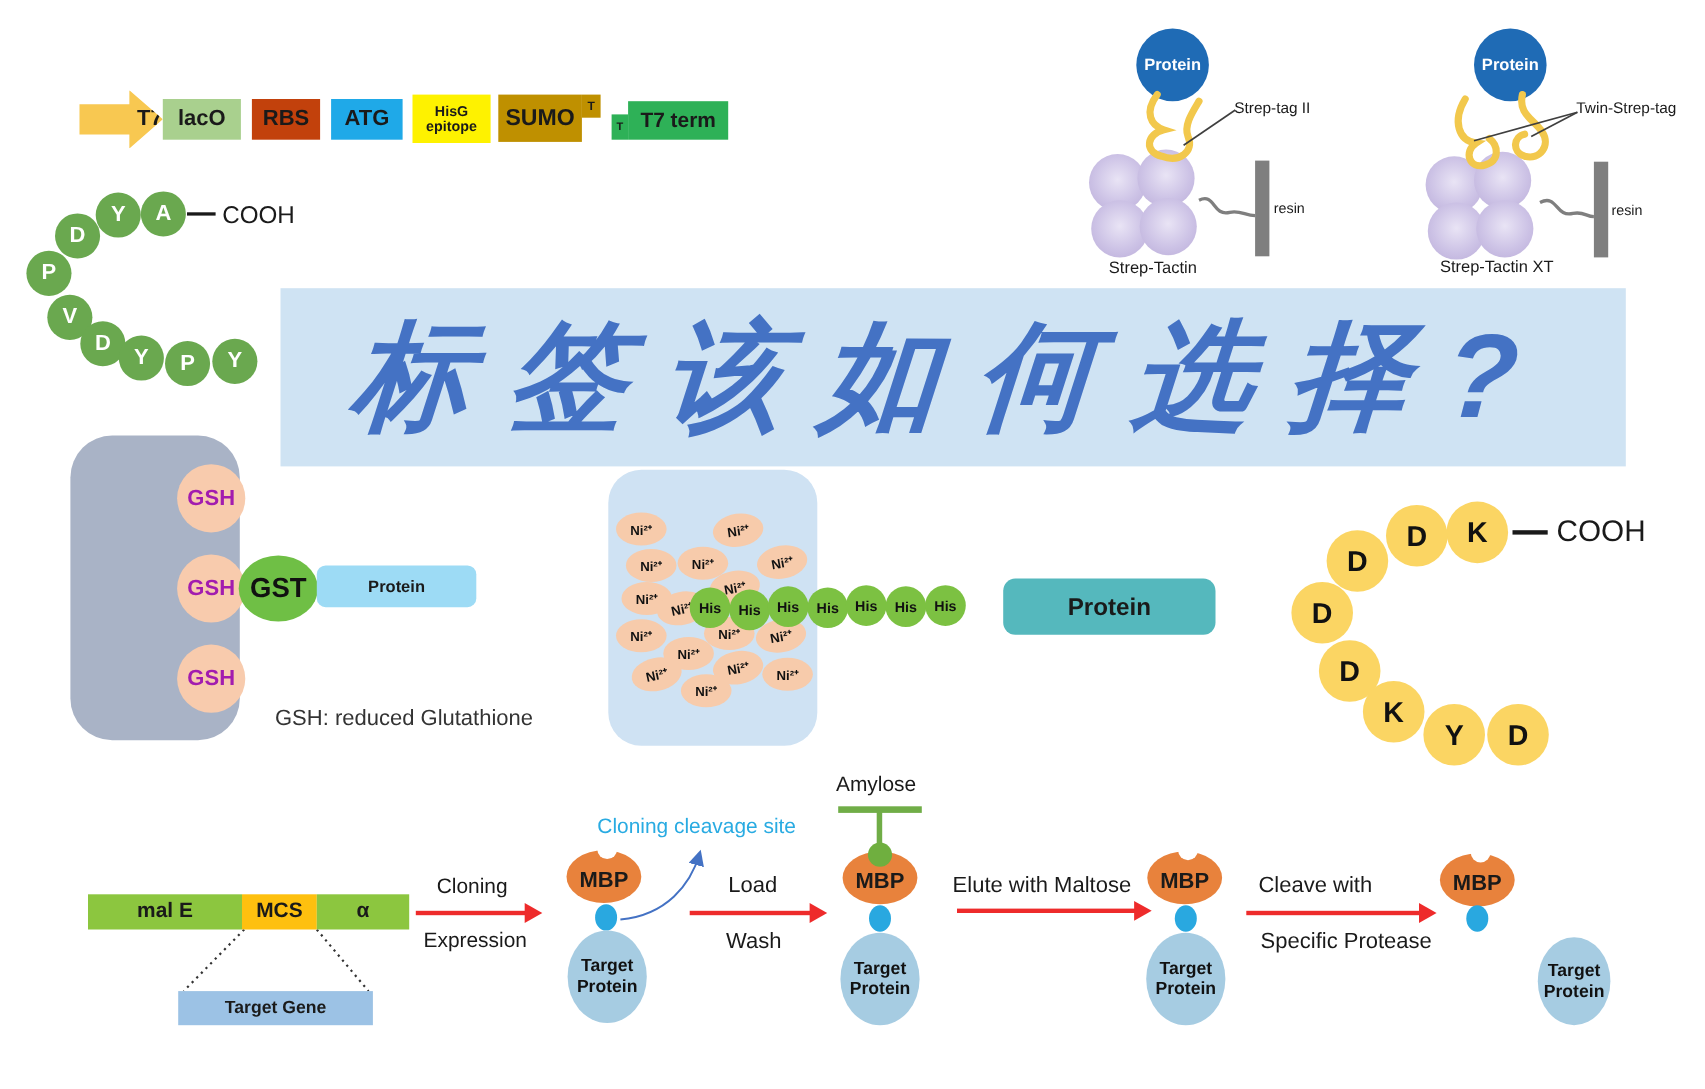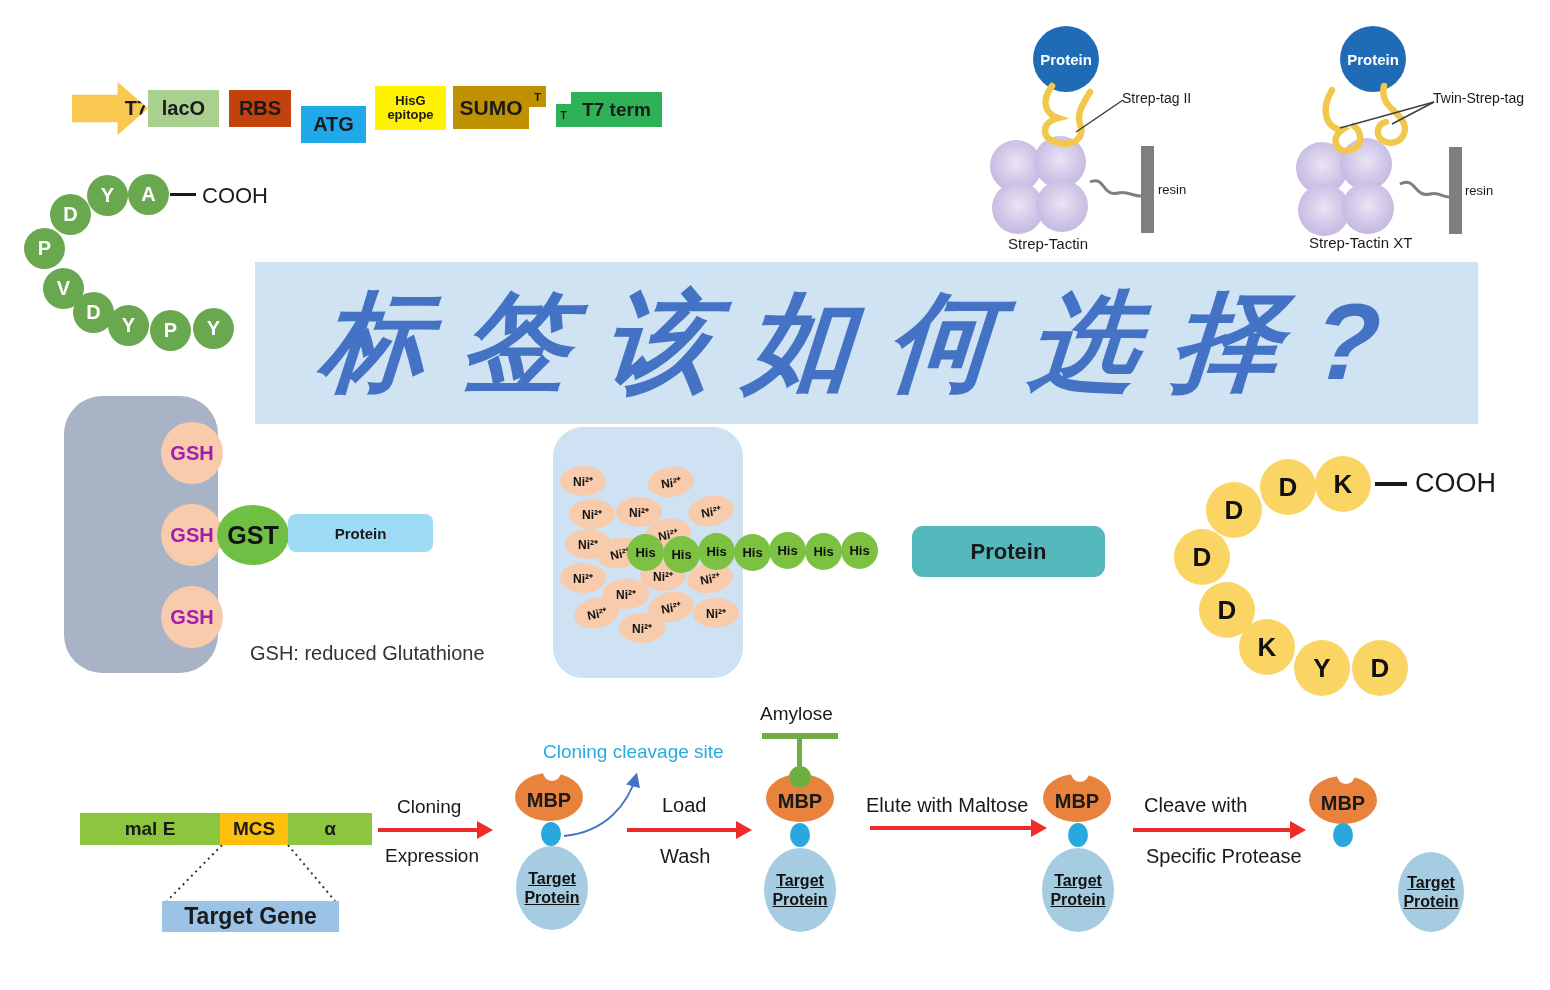--- a/index.html
+++ b/index.html
@@ -37,41 +37,41 @@
   .his{width:37px;height:37px;background:#7cc142;color:#111;font-size:13px;}
 
   
   .mbp{position:absolute;width:68px;height:48px;background:#e8823c;border-radius:50%;
        display:flex;align-items:flex-end;justify-content:center;font-weight:bold;font-size:20px;padding-bottom:9px;box-sizing:border-box;}
   .notch{position:absolute;width:18px;height:18px;border-radius:50%;background:#fff;}
   .bluedot{position:absolute;width:20px;height:24px;border-radius:50%;background:#29a8e0;}
   .tp{position:absolute;width:72px;height:84px;border-radius:50%;background:#a6cce2;
       display:flex;align-items:center;justify-content:center;text-align:center;
       font-weight:bold;font-size:16px;line-height:19px;color:#111;}
-  .tp-inner{width:58px;text-decoration:underline;}
+  .tp-inner{width:58px;}
   .red-arrow{position:absolute;height:4px;background:#ee2b2b;}
   .red-arrow::after{content:"";position:absolute;right:-15px;top:-7px;
       border-left:16px solid #ee2b2b;border-top:9px solid transparent;border-bottom:9px solid transparent;}
 
   .banner{position:absolute;left:255px;top:262px;width:1223px;height:162px;background:#cfe3f3;
           display:flex;align-items:center;justify-content:center;}
   .banner-text{font-weight:bold;font-size:108px;color:#4472c4;letter-spacing:34px;
                font-style:italic;transform:skewX(-4deg);white-space:nowrap;}
 </style>
 </head>
 <body>
 
 <div id="stage">
 
   <div class="t7arrow">
       <span>T7</span>
     </div>
   <div class="box cons" style="left:148px;width:71px;background:#a9d08e;">lacO</div>
   <div class="box cons" style="left:229px;width:62px;background:#c2410c;">RBS</div>
-  <div class="box cons" style="left:301px;width:65px;background:#1fa9e8;margin-top:16px;">ATG</div>
+  <div class="box cons" style="left:301px;width:65px;background:#1fa9e8;">ATG</div>
   <div class="box" style="left:375px;top:86px;width:71px;height:44px;background:#fef200;flex-direction:column;font-size:13px;line-height:14px;">
     <span>HisG</span>
     <span>epitope</span>
   </div>
   <div class="box" style="left:453px;top:86px;width:76px;height:43px;background:#bf9000;font-size:21px;">SUMO</div>
   <div class="box" style="left:529px;top:86px;width:17px;height:21px;background:#bf9000;font-size:11px;">T</div>
   <div class="box" style="left:556px;top:104px;width:15px;height:23px;background:#2eb157;font-size:10px;">T</div>
   <div class="box" style="left:571px;top:92px;width:91px;height:35px;background:#2eb157;font-size:19px;">T7 term</div>
 
   <div>
@@ -181,21 +181,21 @@
 
   <div>
 
     <div class="box" style="left:80px;top:813px;width:140px;height:32px;background:#8cc63f;font-size:19px;">mal E</div>
     <div class="box" style="left:220px;top:813px;width:68px;height:32px;background:#fec00f;font-size:19px;">MCS</div>
     <div class="box" style="left:288px;top:813px;width:84px;height:32px;background:#8cc63f;font-size:19px;">α</div>
     <svg class="abs" style="left:150px;top:845px;" width="200" height="58">
       <path d="M72,0 L17,56" stroke="#333" stroke-width="2" stroke-dasharray="2,4" fill="none"></path>
       <path d="M138,0 L185,56" stroke="#333" stroke-width="2" stroke-dasharray="2,4" fill="none"></path>
     </svg>
-    <div class="box" style="left:162px;top:901px;width:177px;height:31px;background:#9cc2e5;font-size:23px;">Target Gene</div>
+    <div class="box" style="left:162px;top:901px;width:177px;height:31px;background:#9cc2e5;font-size:16px;">Target Gene</div>
 
     <div class="red-arrow" style="left:378px;top:828px;width:100px;"></div>
     <div class="lbl" style="left:397px;top:796px;font-size:19px;">Cloning</div>
     <div class="lbl" style="left:385px;top:845px;font-size:19px;">Expression</div>
 
     <div class="mbp" style="left:515px;top:773px;">MBP</div>
     <div class="notch" style="left:543px;top:763px;"></div>
     <div class="bluedot" style="left:541px;top:822px;"></div>
     <div class="tp" style="left:516px;top:846px;">
         <span class="tp-inner">Target Protein</span>

